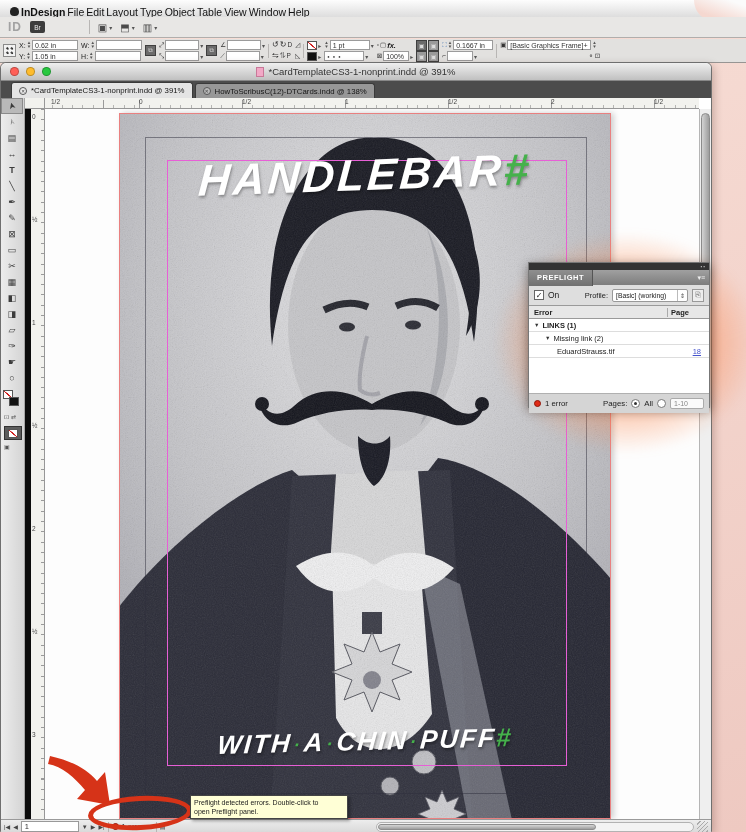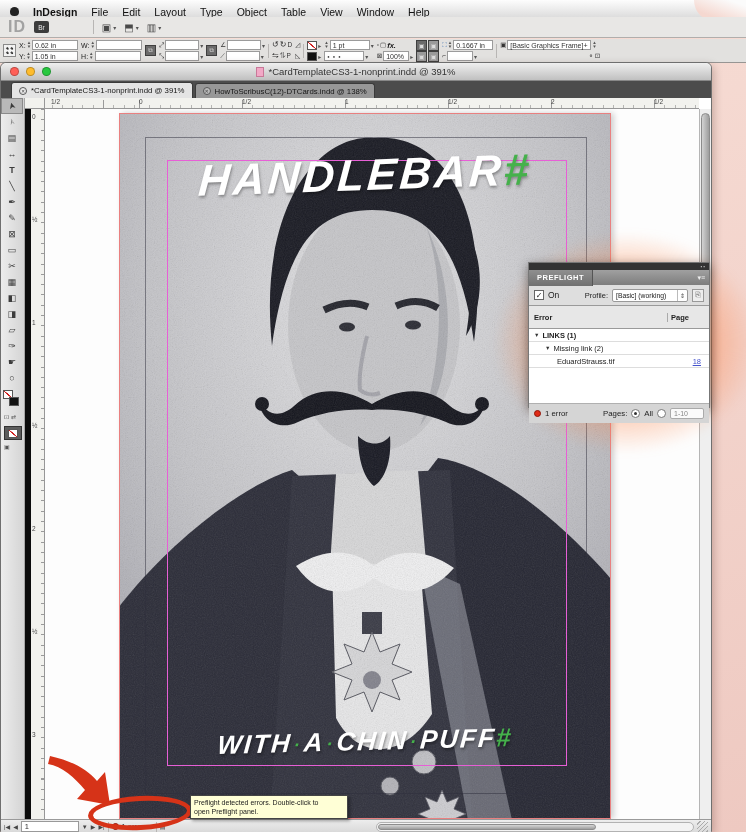--- a/index.html
+++ b/index.html
@@ -8,32 +8,32 @@
     position: relative; width: 746px; height: 832px; overflow: hidden;
     background: linear-gradient(160deg,#f8e0d8 0%, #f3d4cc 55%, #eec9c1 100%);
     font-family: "Liberation Sans", sans-serif;
     -webkit-font-smoothing: antialiased;
   }
   .abs { position: absolute; }
 
   
   .menubar { left:0; top:0; width:712px; height:24px;
     background: linear-gradient(#fdfdfd,#d2d2d2);
-    border-bottom:1px solid #8f8f8f; display:flex; align-items:center; gap:14px;
+    border-bottom:1px solid #8f8f8f; display:flex; align-items:center; gap:2px;
     padding:0 10px; font-size:10.5px; color:#111; }
   .apple { width:9px; height:9px; background:#222; border-radius:50% 50% 45% 45%; }
   .mi.app { font-weight:bold; }
   .pinkcorner { left:694px; top:0; width:52px; height:22px;
     background: linear-gradient(200deg,#fbfbfb 15%, #f5d8d0 70%);
     border-bottom-left-radius:40px; }
 
   
   .appbar { left:0; top:17px; width:746px; height:21px; background:#e8e7e5;
     border-bottom:1px solid #b0aeac; display:flex; align-items:center; gap:8px; padding:0 8px; }
-  .idlogo { font-size:16px; font-weight:bold; color:#a2a2a2; letter-spacing:1px; }
+  .idlogo { font-size:12px; font-weight:bold; color:#a2a2a2; letter-spacing:1px; }
   .brbtn { width:15px; height:12px; background:#3c3c3c; color:#eee; font-size:6.5px;
     display:flex; align-items:center; justify-content:center; border-radius:2px; }
   .zoombox { font-size:8.5px; color:#222; display:flex; gap:3px;margin-top:44px; }
   .vsep { width:1px; height:14px; background:#b8b6b4; }
   .ddico { font-size:10px; color:#4a4a4a; display:flex; align-items:center; gap:2px; }
   .caret { font-size:6px; color:#555; }
 
   
   .ctrlbar { left:0; top:39px; width:746px; height:24px; background:#e2e1df;
     border-bottom:1px solid #979593; display:flex; align-items:center; gap:3px; padding:0 3px; }
@@ -162,21 +162,21 @@
   .p-controls { height:20px; display:flex; align-items:center; gap:4px; padding:0 5px; }
   .cb { width:10px; height:10px; background:#fff; border:1px solid #666; display:flex; align-items:center; justify-content:center; font-size:8px; color:#222; }
   .p-onlbl { font-size:8.5px; color:#222; }
   .p-proflbl { margin-left:auto; font-size:7.5px; color:#222; }
   .p-select { width:76px; height:13px; background:#fff; border:1px solid #999; border-radius:2px;
     display:flex; align-items:center; font-size:6.8px; color:#222; padding-left:3px; }
   .p-selstep { margin-left:auto; width:10px; height:100%; border-left:1px solid #bbb;
     display:flex; align-items:center; justify-content:center; font-size:6px; color:#444; }
   .p-embed { width:12px; height:13px; border:1px solid #999; background:#eee;
     display:flex; align-items:center; justify-content:center; font-size:7px; color:#555; }
-  .p-colhead { height:24px; border-top:1px solid #9a9a9a; border-bottom:1px solid #9a9a9a;
+  .p-colhead { height:14px; border-top:1px solid #9a9a9a; border-bottom:1px solid #9a9a9a;
     background:#e7e7e7; display:flex; align-items:center; font-size:7.5px; font-weight:bold; color:#222; }
   .p-colhead .c1 { padding-left:5px; } .p-colhead .c2 { margin-left:auto; width:42px; border-left:1px solid #aaa; padding-left:3px; }
   .p-list { height:74px; background:#fff; font-size:7.5px; color:#222; }
   .p-row { height:13px; display:flex; align-items:center; border-bottom:1px solid #ddd; }
   .tri { font-size:5.5px; color:#333; margin-right:3px; }
   .p-pagelink { margin-left:auto; margin-right:8px; color:#4553cc; text-decoration:underline; }
   .p-info { height:14px; display:flex; align-items:center; padding:0 5px; border-top:1px solid #aaa; font-size:8px; color:#333; background:#dedede; }
   .p-info .arr { margin-left:auto; color:#888; font-size:7px; letter-spacing:4px; }
   .p-foot { height:20px; display:flex; align-items:center; gap:4px; padding:0 5px; background:#d5d5d5; border-top:1px solid #b0b0b0; font-size:7.8px; color:#222; }
   .rad { width:9px; height:9px; border:1px solid #777; border-radius:50%; background:#fff; position:relative; }

